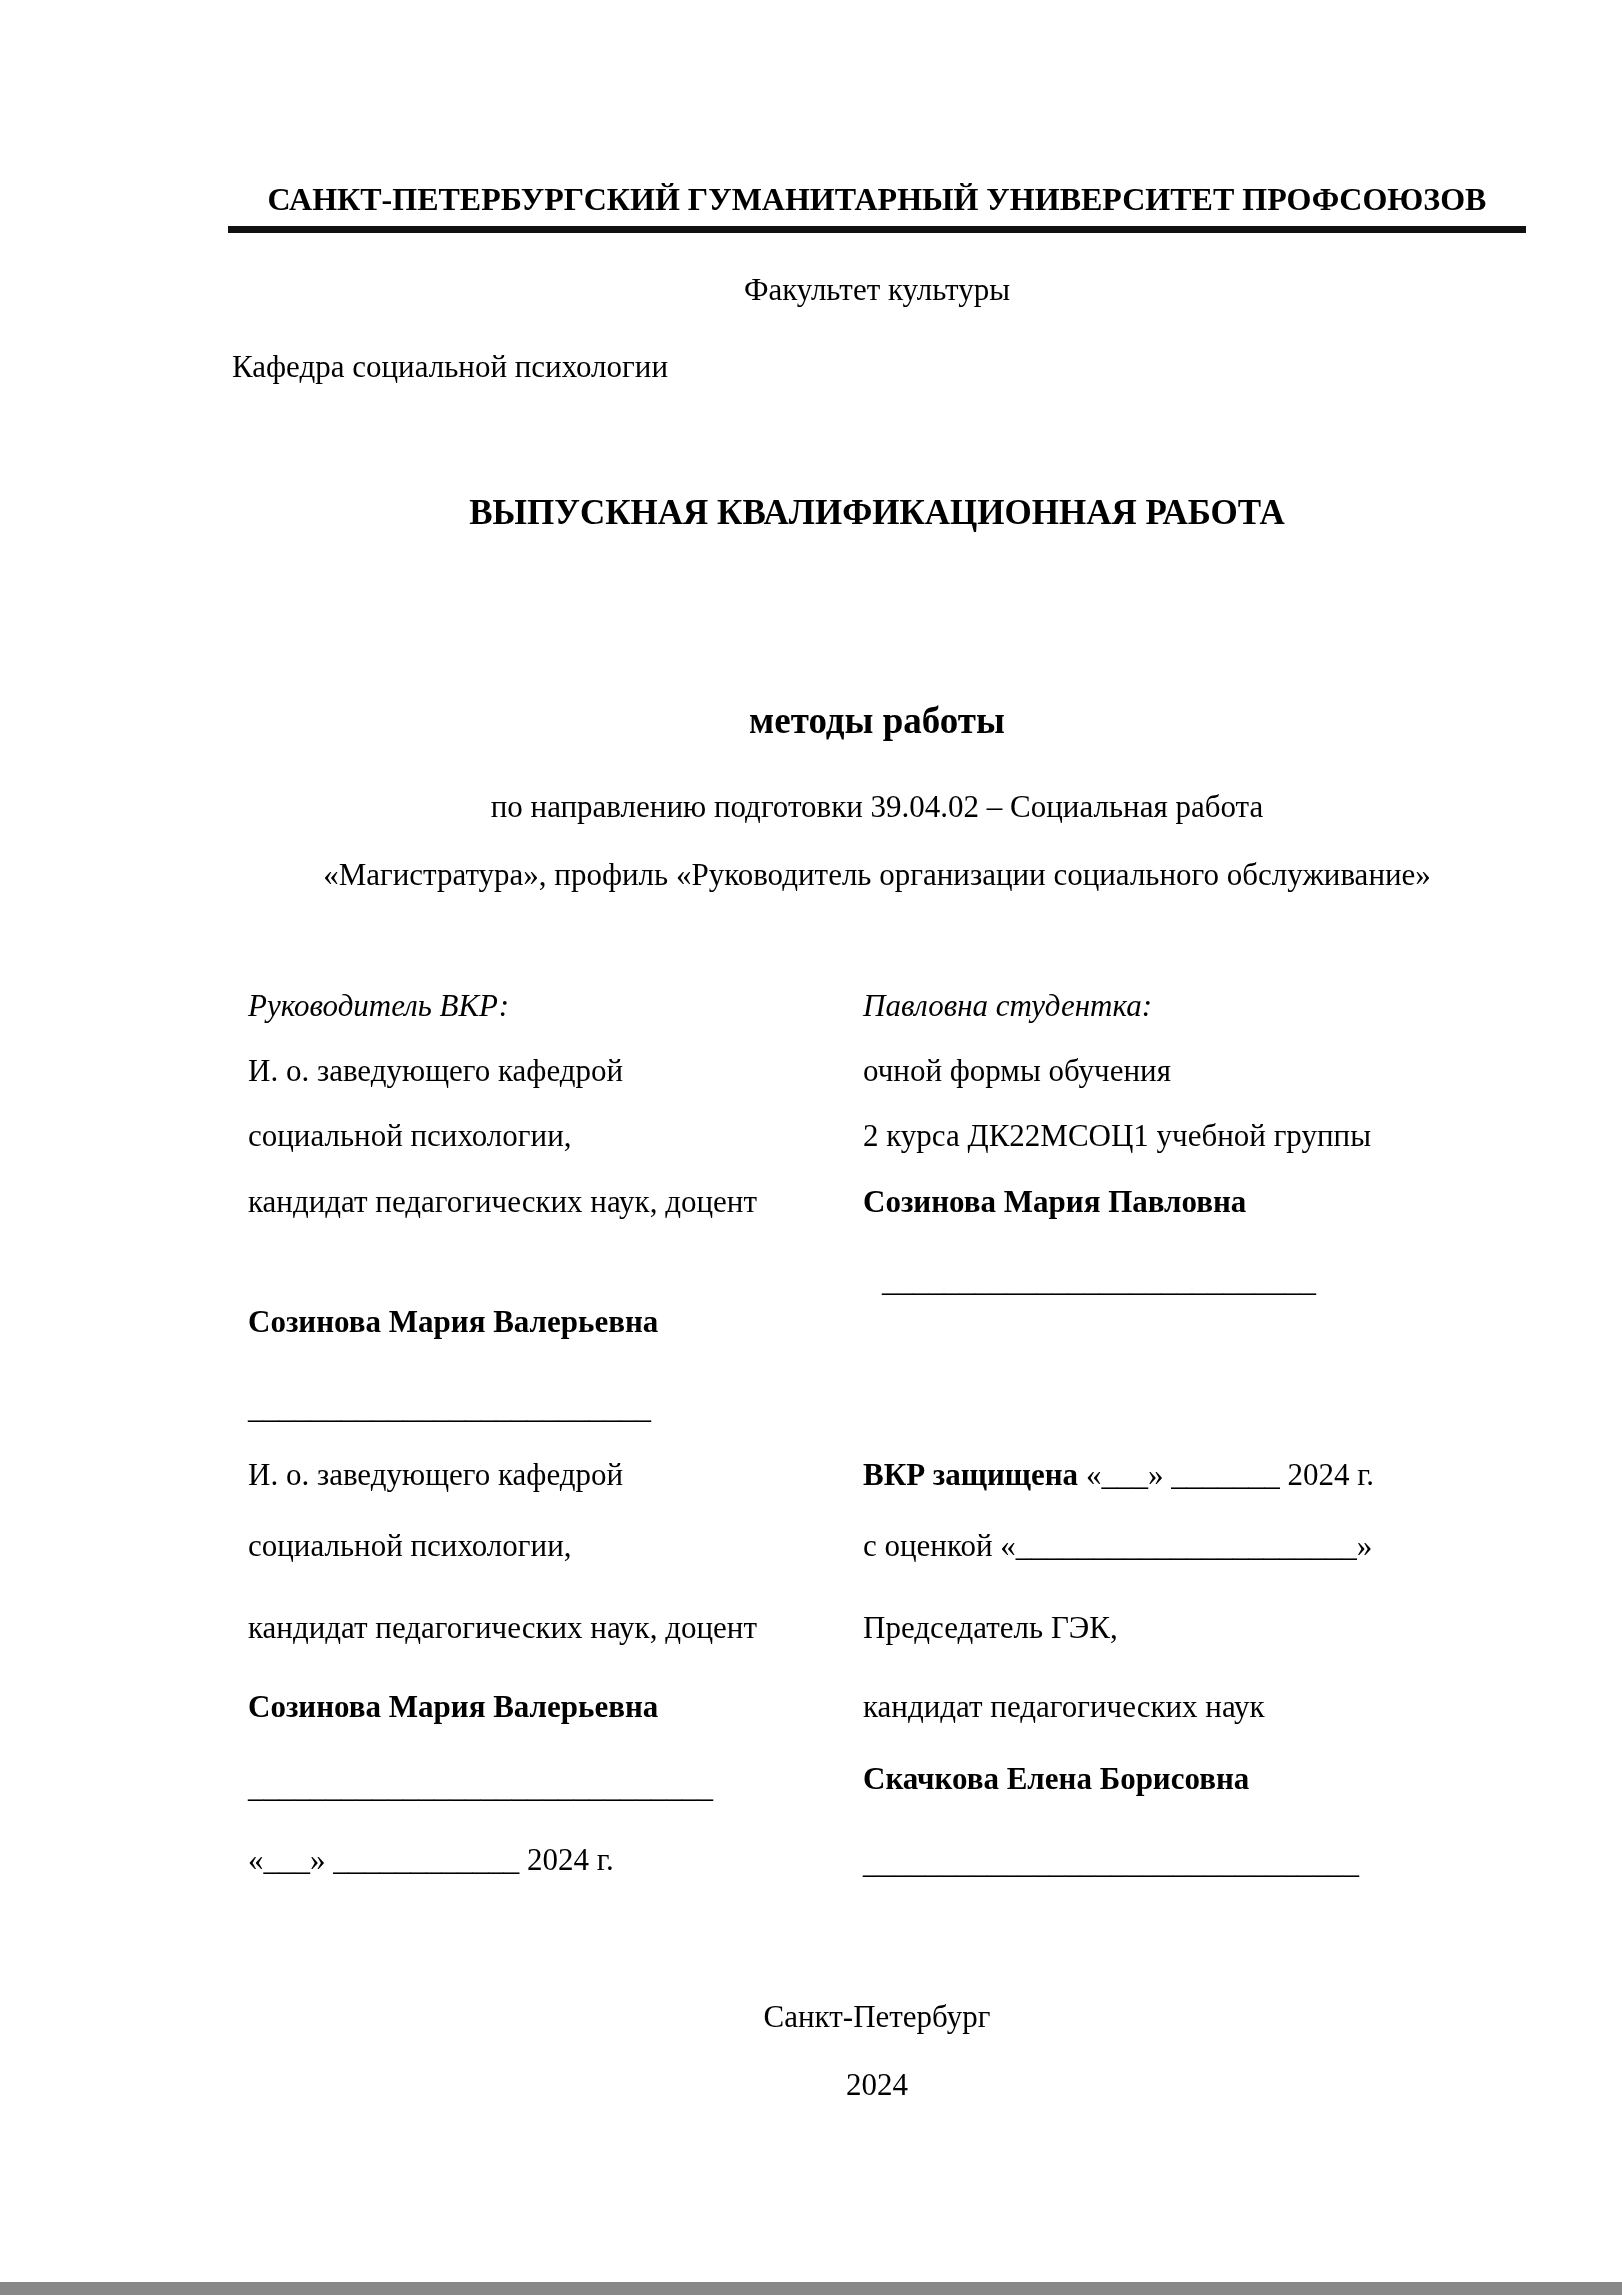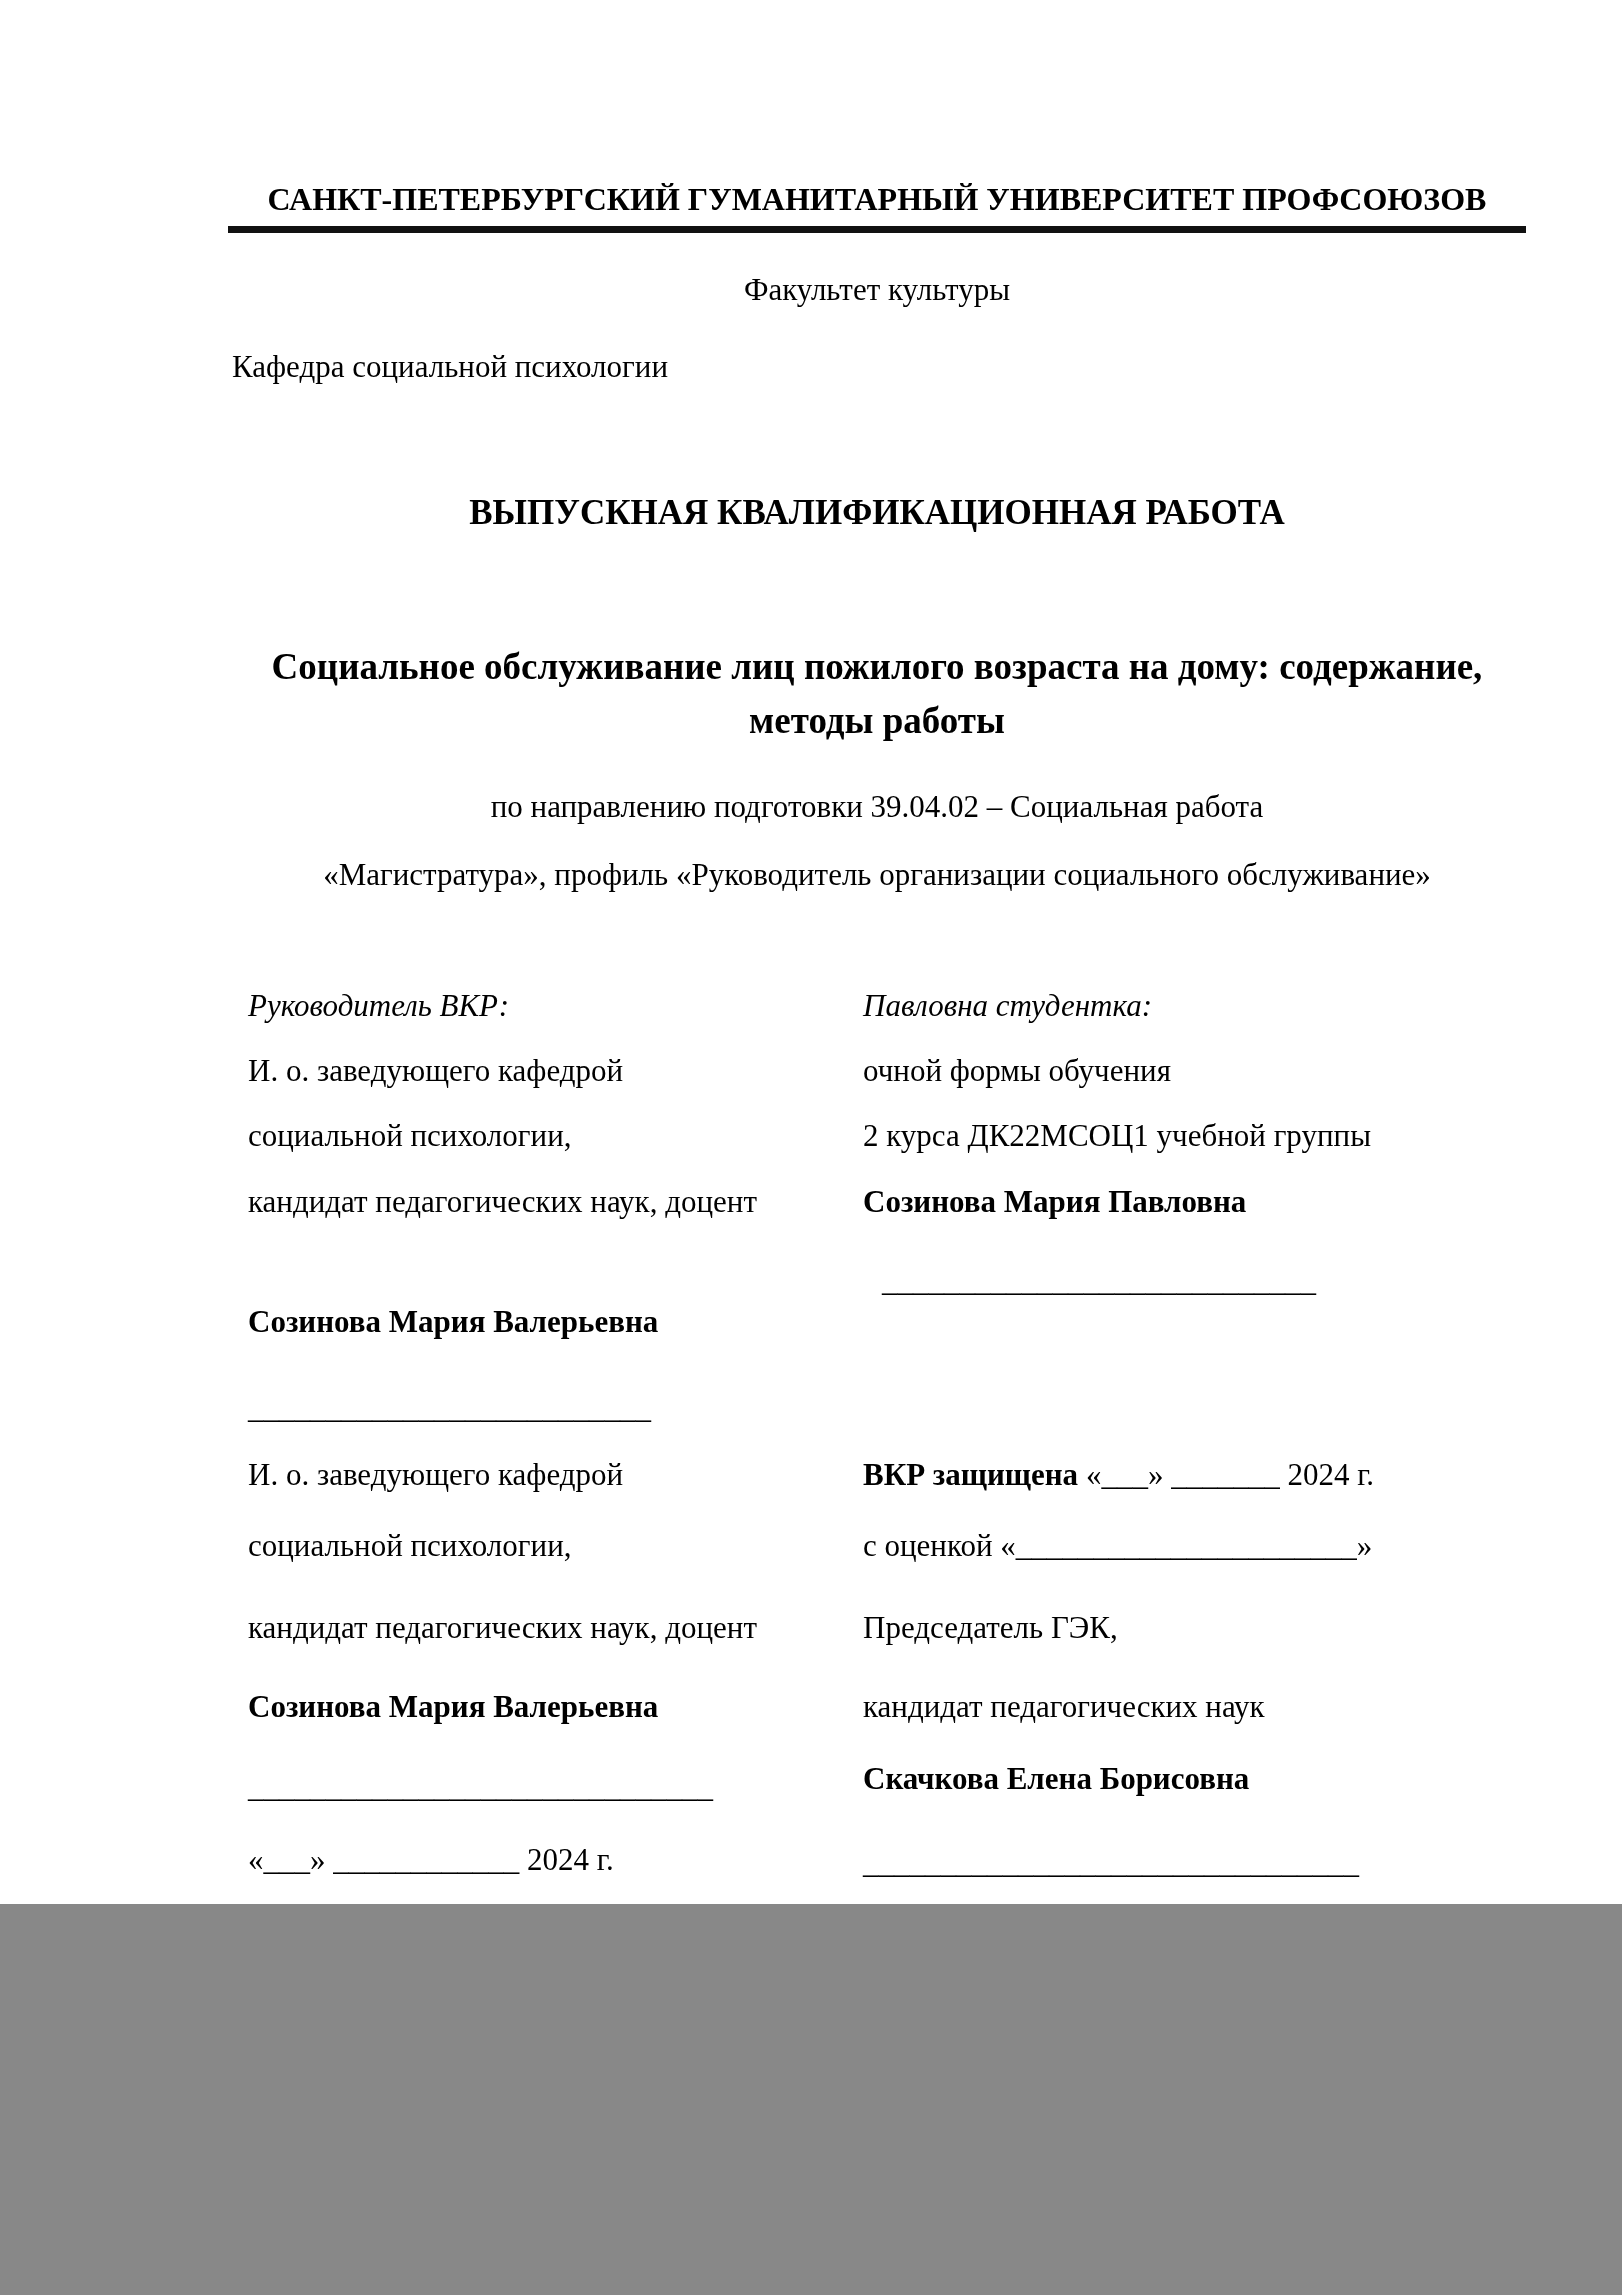--- a/index.html
+++ b/index.html
@@ -3,21 +3,21 @@
 <meta charset="utf-8">
 <style>
   html, body {
     margin: 0;
     padding: 0;
     background: #888;
   }
   .page {
     position: relative;
     width: 1623px;
-    height: 1904px;
+    height: 2282px;
     margin: 0 auto;
     background: #ffffff;
     font-family: "Liberation Serif", "DejaVu Serif", serif;
     color: #000000;
     overflow: hidden;
   }
   .ln {
     position: absolute;
     white-space: nowrap;
     font-size: 31px;
@@ -77,21 +77,20 @@
 <div class="page">
 
   <div class="ln center bold univ">САНКТ-ПЕТЕРБУРГСКИЙ ГУМАНИТАРНЫЙ УНИВЕРСИТЕТ ПРОФСОЮЗОВ</div>
   <div class="rule"></div>
 
   <div class="ln center faculty">Факультет культуры</div>
   <div class="ln rightalign dept">Кафедра социальной психологии</div>
 
   <div class="ln center bold worktype">ВЫПУСКНАЯ КВАЛИФИКАЦИОННАЯ РАБОТА</div>
 
-  <div class="ln center bold title1">Социальное обслуживание лиц пожилого возраста на дому: содержание,</div>
   <div class="ln center bold title2">методы работы</div>
 
   <div class="ln center direction">по направлению подготовки 39.04.02 – Социальная работа</div>
   <div class="ln center program">«Магистратура», профиль «Руководитель организации социального обслуживание»</div>
 
   <div class="ln leftcol italic rowA">Руководитель ВКР:</div>
   <div class="ln rightcol italic rowA">Павловна студентка:</div>
 
   <div class="ln leftcol rowB">И. о. заведующего кафедрой</div>
   <div class="ln rightcol rowB">очной формы обучения</div>

